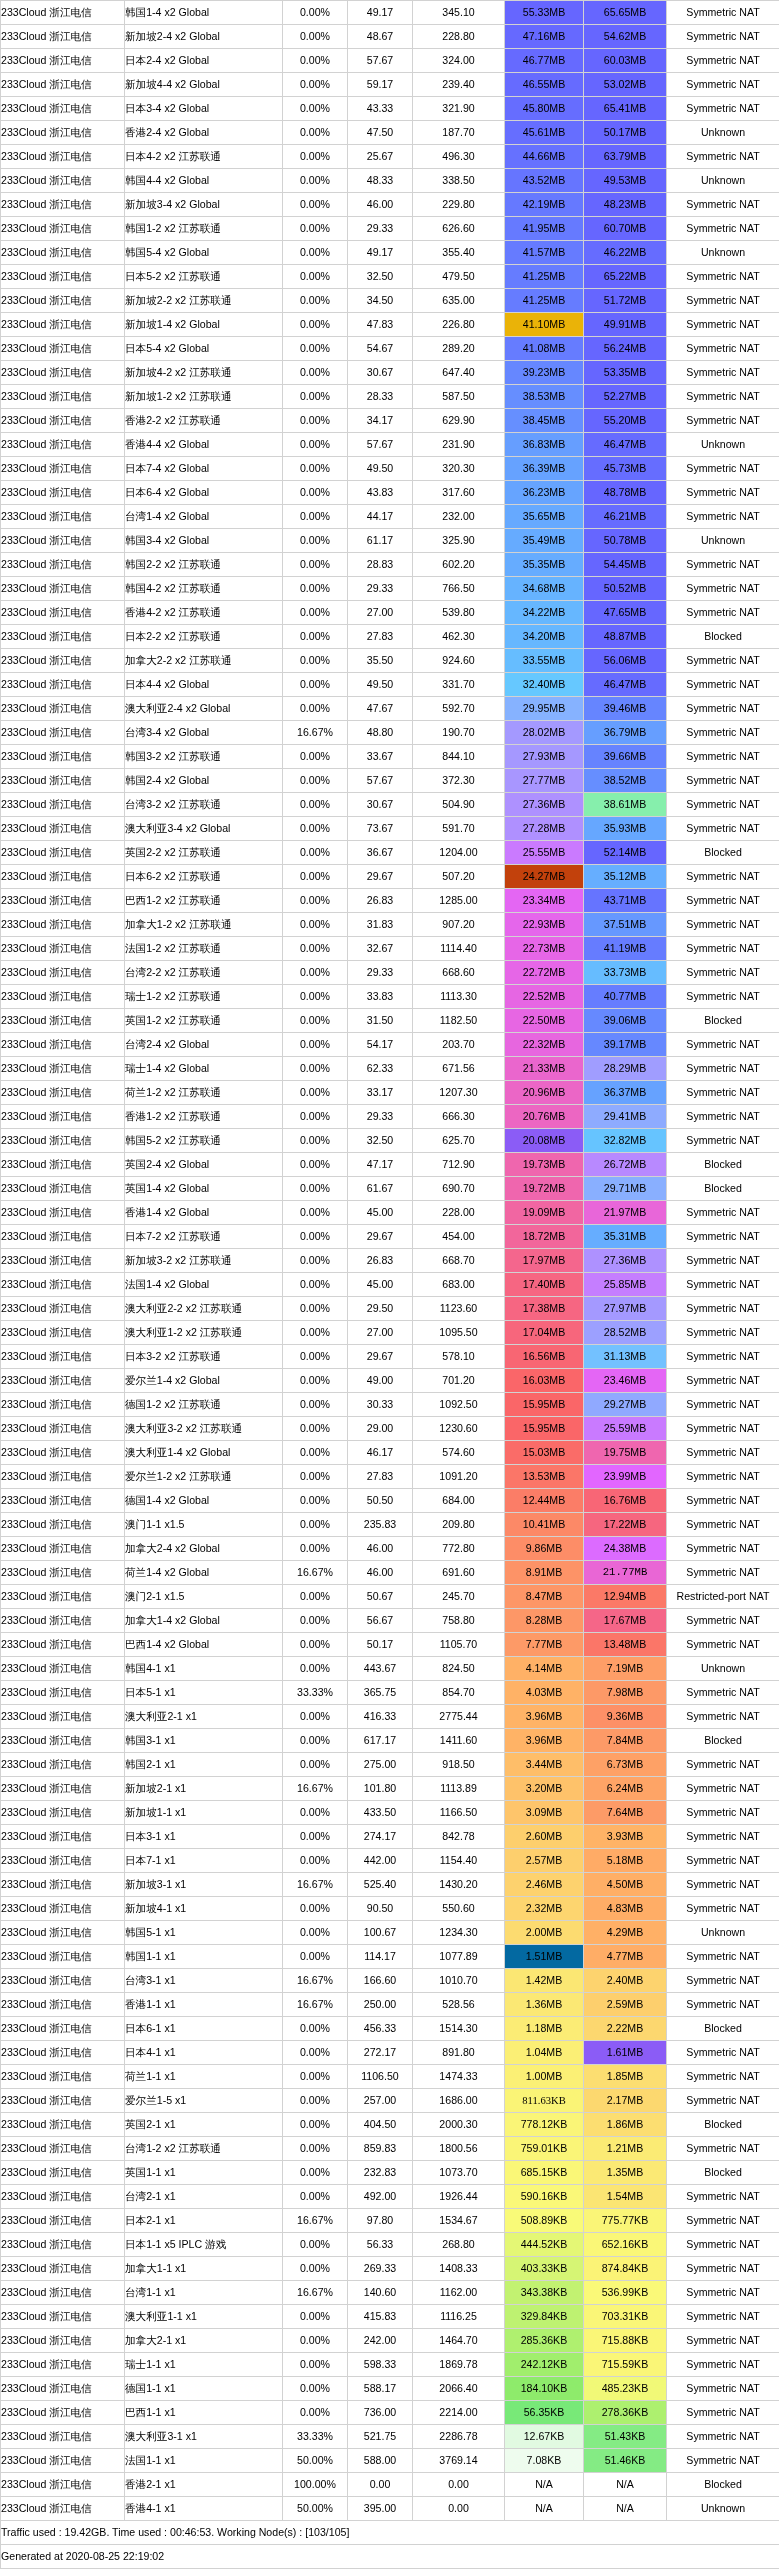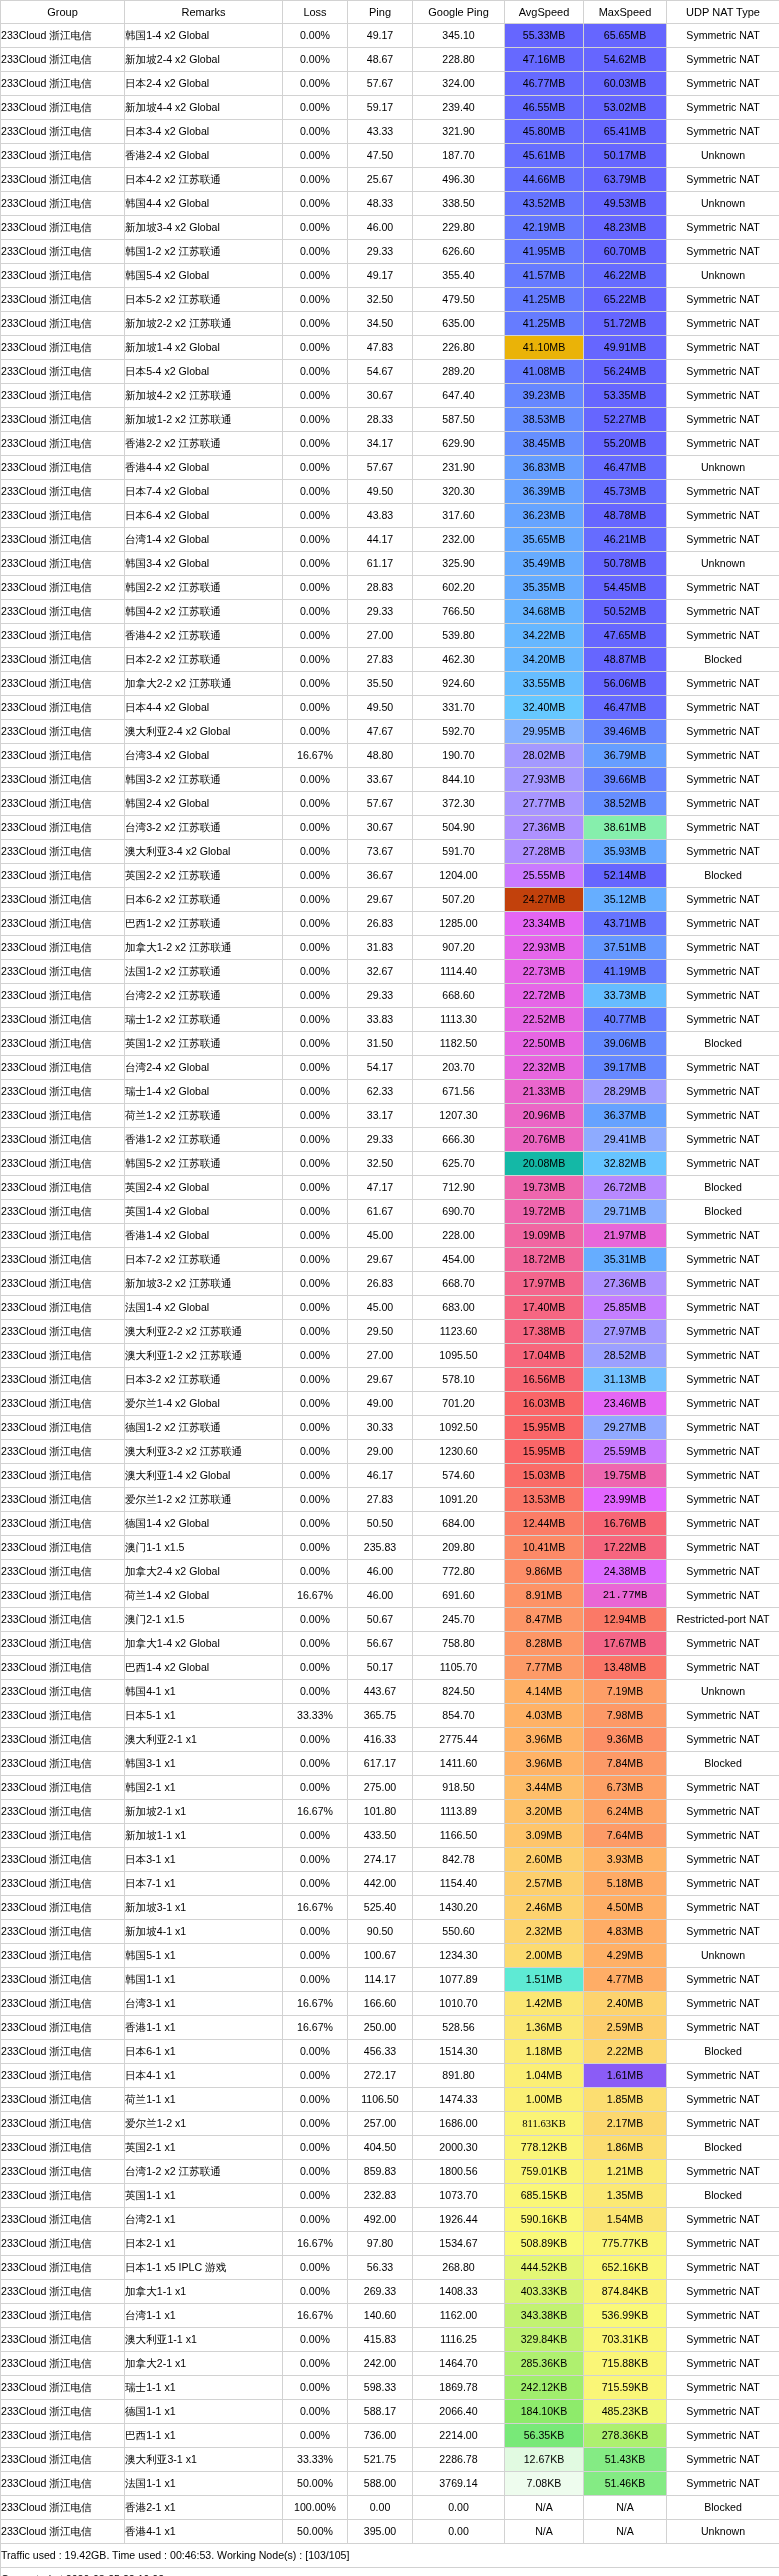--- a/index.html
+++ b/index.html
@@ -56,30 +56,20 @@
         <col style="width: 124px;">
         <col style="width: 158px;">
         <col style="width: 65px;">
         <col style="width: 65px;">
         <col style="width: 92px;">
         <col style="width: 79px;">
         <col style="width: 83px;">
         <col style="width: 113px;">
       </colgroup>
     <thead>
-      <tr id="header-row">
-          <th>Group</th>
-          <th>Remarks</th>
-          <th>Loss</th>
-          <th>Ping</th>
-          <th>Google Ping</th>
-          <th>AvgSpeed</th>
-          <th>MaxSpeed</th>
-          <th>UDP NAT Type</th>
-        </tr>
     </thead>
     <tbody id="rows">
         <tr>
           <td class="l">233Cloud 浙江电信</td>
           <td class="l">韩国1-4 x2 Global</td>
           <td class="c">0.00%</td>
           <td class="c">49.17</td>
           <td class="c">345.10</td>
           <td class="c" style="background: rgb(102, 102, 255);">55.33MB</td>
           <td class="c" style="background: rgb(102, 102, 255);">65.65MB</td>
@@ -544,21 +534,21 @@
           <td class="c" style="background: rgb(236, 102, 194);">20.76MB</td>
           <td class="c" style="background: rgb(142, 171, 255);">29.41MB</td>
           <td class="c">Symmetric NAT</td>
         </tr>
         <tr>
           <td class="l">233Cloud 浙江电信</td>
           <td class="l">韩国5-2 x2 江苏联通</td>
           <td class="c">0.00%</td>
           <td class="c">32.50</td>
           <td class="c">625.70</td>
-          <td class="c" style="background: #14b8a6;">20.08MB</td>
+          <td class="c" style="background: #8b5cf6;">20.08MB</td>
           <td class="c" style="background: rgb(102, 196, 255);">32.82MB</td>
           <td class="c">Symmetric NAT</td>
         </tr>
         <tr>
           <td class="l">233Cloud 浙江电信</td>
           <td class="l">英国2-4 x2 Global</td>
           <td class="c">0.00%</td>
           <td class="c">47.17</td>
           <td class="c">712.90</td>
           <td class="c" style="background: rgb(239, 102, 174);">19.73MB</td>
@@ -884,21 +874,21 @@
           <td class="c" style="background: rgb(252, 219, 112);">2.00MB</td>
           <td class="c" style="background: rgb(255, 176, 102);">4.29MB</td>
           <td class="c">Unknown</td>
         </tr>
         <tr>
           <td class="l">233Cloud 浙江电信</td>
           <td class="l">韩国1-1 x1</td>
           <td class="c">0.00%</td>
           <td class="c">114.17</td>
           <td class="c">1077.89</td>
-          <td class="c" style="background: #5eead4;">1.51MB</td>
+          <td class="c" style="background: #0369a1;">1.51MB</td>
           <td class="c" style="background: rgb(255, 173, 102);">4.77MB</td>
           <td class="c">Symmetric NAT</td>
         </tr>
         <tr>
           <td class="l">233Cloud 浙江电信</td>
           <td class="l">台湾3-1 x1</td>
           <td class="c">16.67%</td>
           <td class="c">166.60</td>
           <td class="c">1010.70</td>
           <td class="c" style="background: rgb(251, 231, 115);">1.42MB</td>
@@ -940,21 +930,21 @@
           <td class="l">荷兰1-1 x1</td>
           <td class="c">0.00%</td>
           <td class="c">1106.50</td>
           <td class="c">1474.33</td>
           <td class="c" style="background: rgb(251, 240, 117);">1.00MB</td>
           <td class="c" style="background: rgb(252, 222, 113);">1.85MB</td>
           <td class="c">Symmetric NAT</td>
         </tr>
         <tr>
           <td class="l">233Cloud 浙江电信</td>
-          <td class="l">爱尔兰1-2 x1</td>
+          <td class="l">爱尔兰1-5 x1</td>
           <td class="c">0.00%</td>
           <td class="c">257.00</td>
           <td class="c">1686.00</td>
           <td class="c" style="background: rgb(250, 244, 118); font-family: Liberation Serif, serif;">811.63KB</td>
           <td class="c" style="background: rgb(252, 216, 111);">2.17MB</td>
           <td class="c">Symmetric NAT</td>
         </tr>
         <tr>
           <td class="l">233Cloud 浙江电信</td>
           <td class="l">英国2-1 x1</td>

